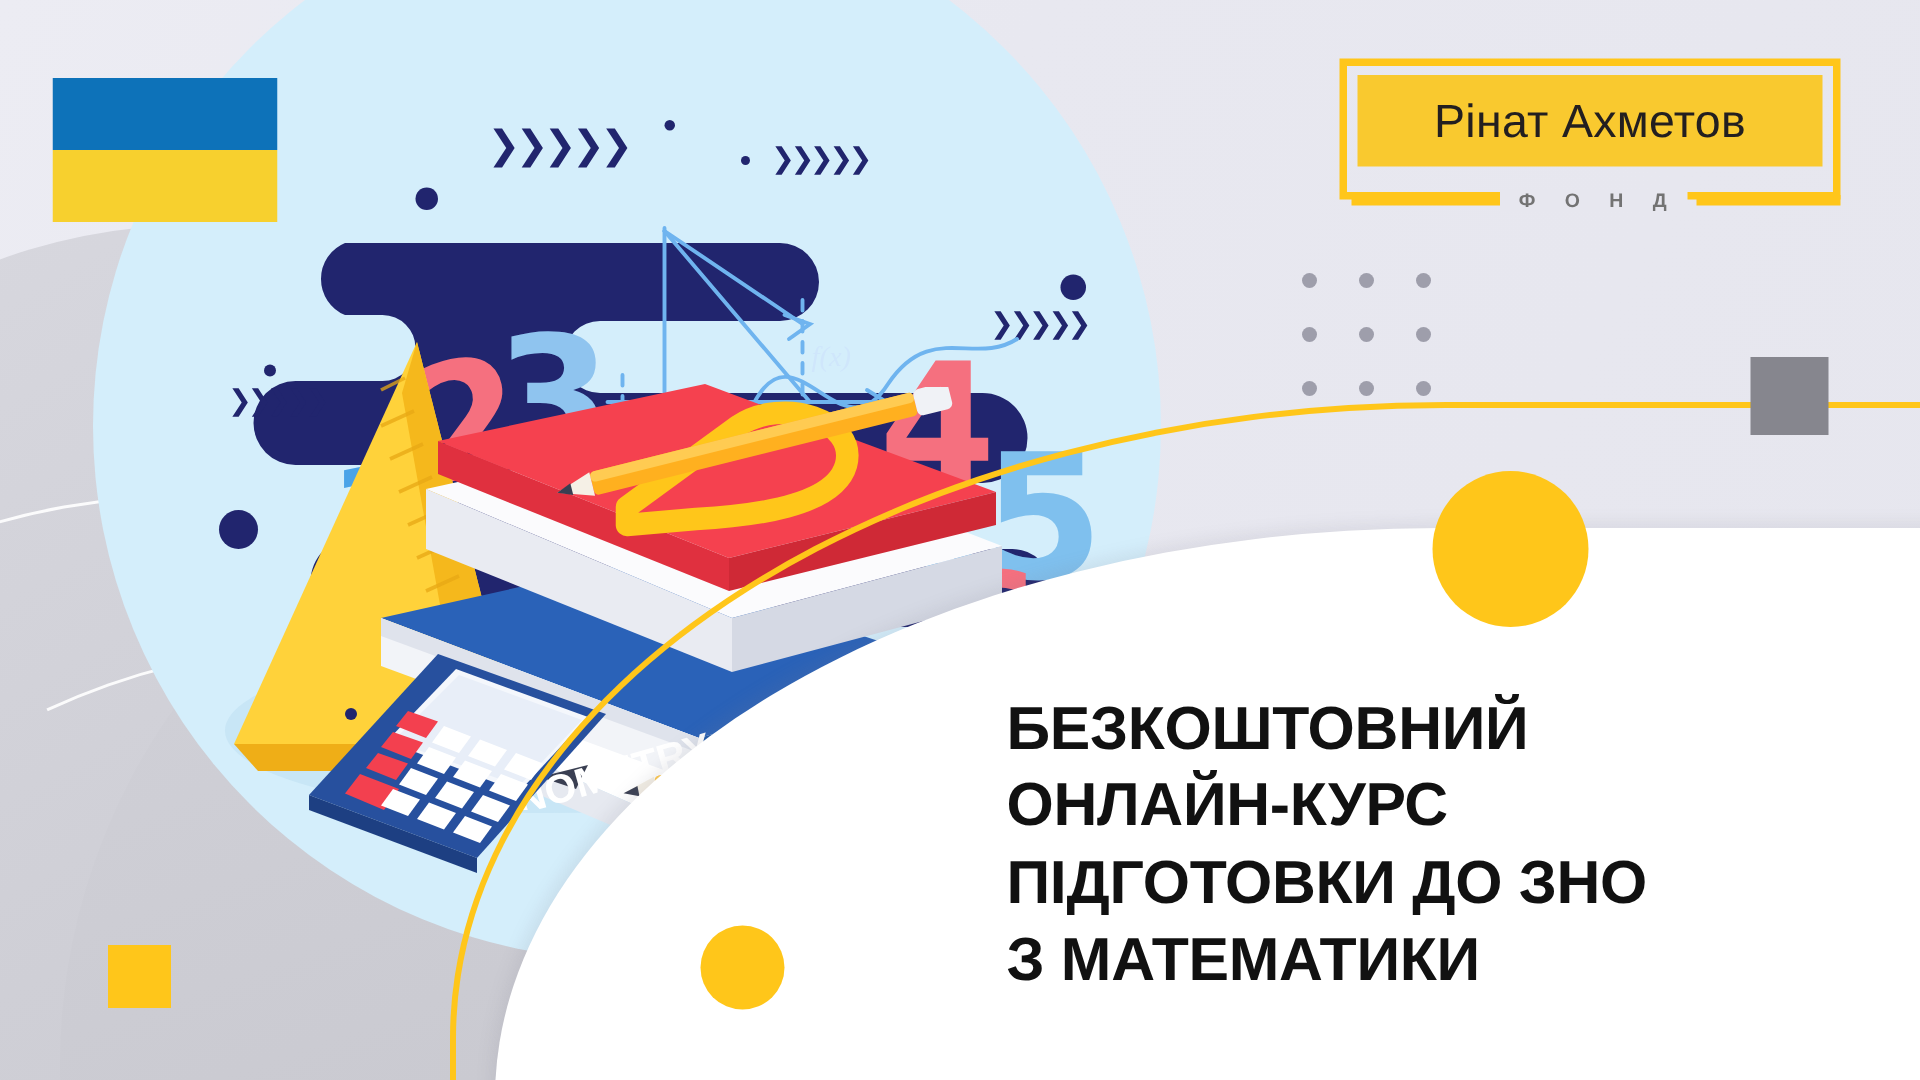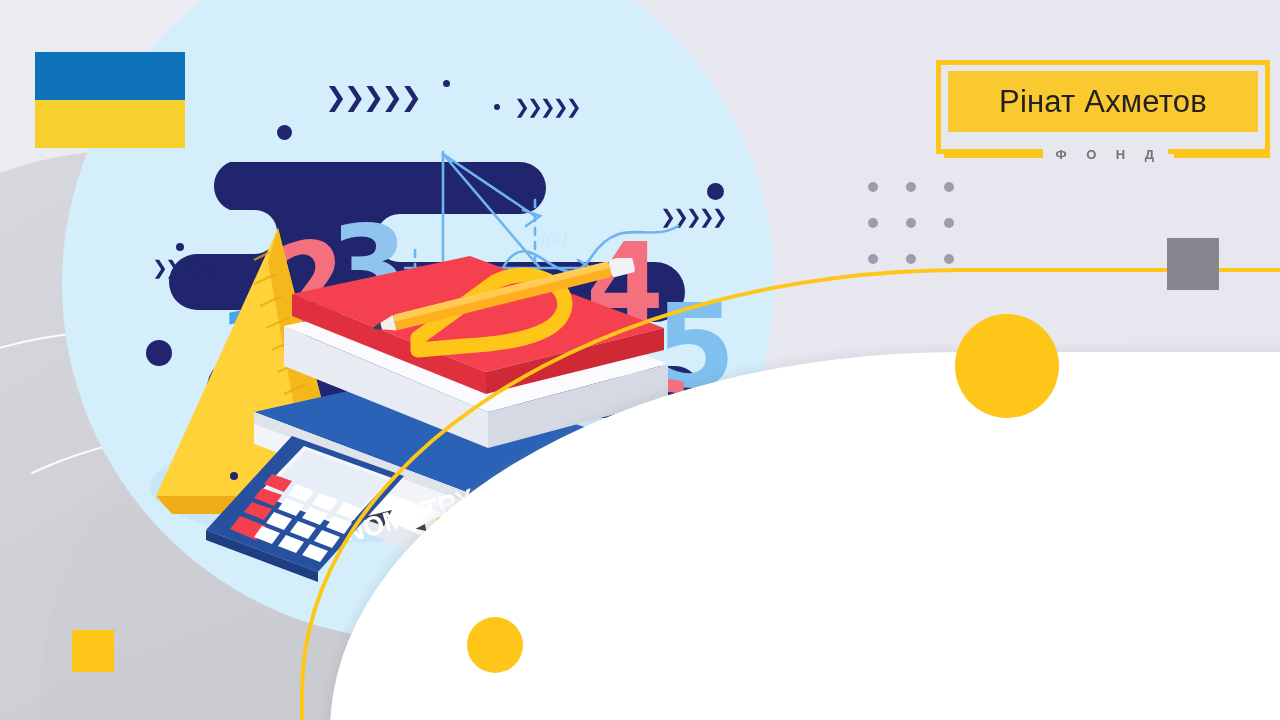--- a/index.html
+++ b/index.html
@@ -69,21 +69,21 @@
   .flag{position:absolute;left:35px;top:52px;width:150px;height:96px;overflow:hidden;}
   .flag .top{height:48px;background:#0d72b9;}
   .flag .bot{height:48px;background:#f7d02e;}
 
   
   .dotgrid{position:absolute;left:868px;top:182px;width:128px;height:110px;}
   .dotgrid span{position:absolute;width:10px;height:10px;border-radius:50%;background:#9e9eab;}
   .grey-square{position:absolute;left:1167px;top:238px;width:52px;height:52px;background:#86868e;}
 
   
-  .logo{position:absolute;left:893px;top:60px;width:334px;height:94px;margin-left:43px;}
+  .logo{position:absolute;left:893px;top:39px;width:334px;height:94px;}
   .logo-outer{position:absolute;inset:0;border:5px solid #ffc61a;}
   .logo-inner{position:absolute;left:12px;top:11px;right:12px;height:61px;background:#f9c92f;
     display:flex;align-items:center;justify-content:center;}
   .logo-name{font-size:31px;font-weight:400;color:#231f20;letter-spacing:.2px;white-space:nowrap;
     font-family:"Liberation Sans",sans-serif;}
   .logo-bottom{position:absolute;left:0;right:0;bottom:-9px;height:18px;
     display:flex;align-items:center;}
   .logo-bar{height:7px;background:#ffc61a;}
   .logo-bar.l{width:112px;margin-left:8px;}
   .logo-bar.r{width:108px;margin-left:6px;}
@@ -278,20 +278,26 @@
       <polygon points="114,112 132,119 124,130 106,123"></polygon>
     </g>
   </svg>
 
   <div class="white-panel"></div>
   <div class="yellow-arc"></div>
   <div class="yellow-circle-big"></div>
   <div class="yellow-circle-small"></div>
   <div class="yellow-square"></div>
 
+  <div class="headline">
+    <div>БЕЗКОШТОВНИЙ</div>
+    <div>ОНЛАЙН-КУРС</div>
+    <div>ПІДГОТОВКИ ДО ЗНО</div>
+    <div>З МАТЕМАТИКИ</div>
+  </div>
 
   <div class="flag">
     <div class="top"></div>
     <div class="bot"></div>
   </div>
 
   <div class="dotgrid">
     <span style="left:0;top:0;"></span>
     <span style="left:38px;top:0;"></span>
     <span style="left:76px;top:0;"></span>

